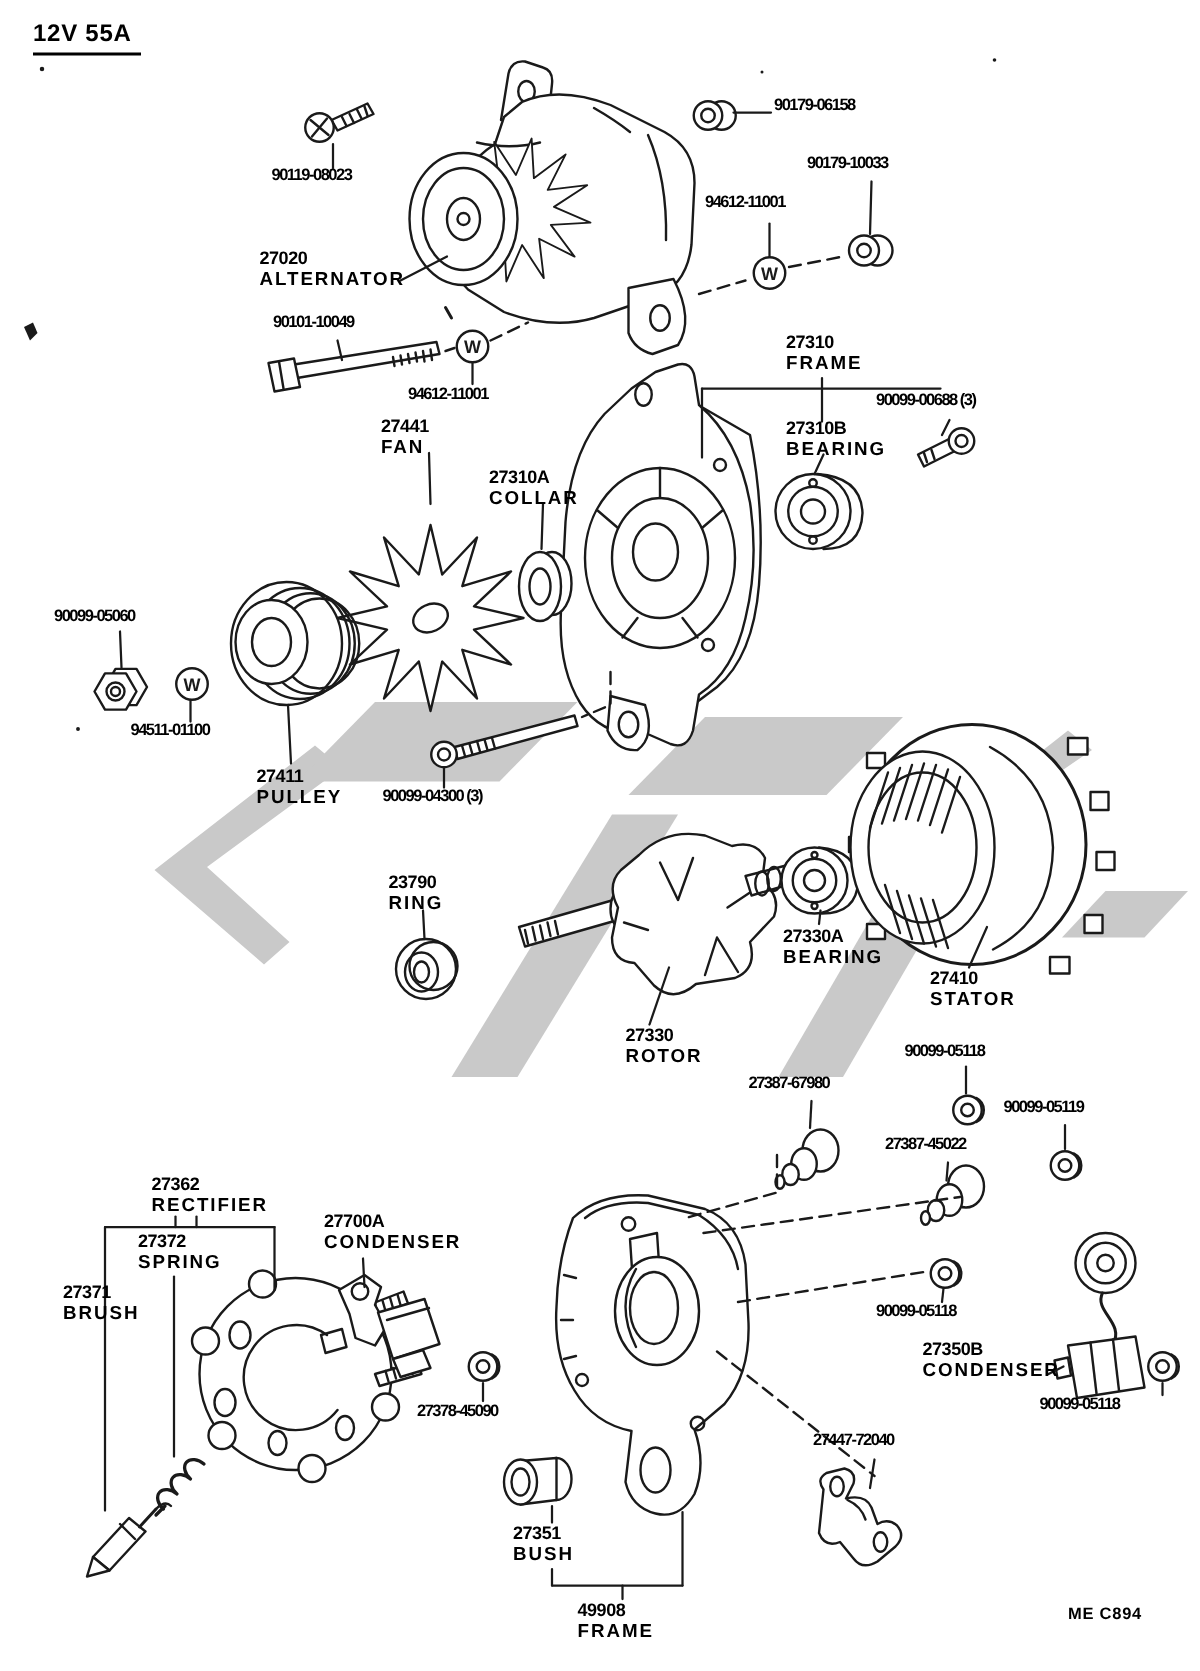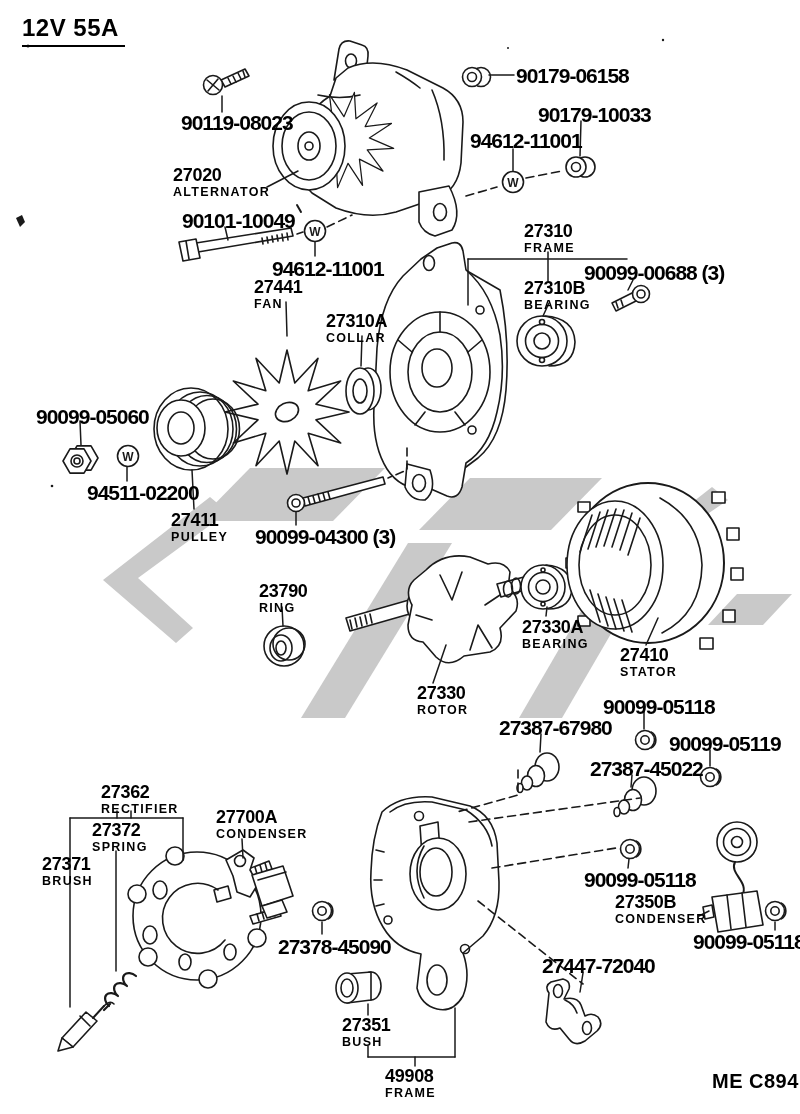--- a/index.html
+++ b/index.html
@@ -1,25 +1,25 @@
 <!DOCTYPE html>
 <html><head>
 <meta charset="utf-8">
 <style>
   html,body{margin:0;padding:0;background:#e8e8e8;}
   .canvas{position:relative;width:800px;height:1114px;background:#ffffff;overflow:hidden;
           font-family:"Liberation Sans",sans-serif;color:#000;}
   .canvas svg{position:absolute;left:0;top:0;}
   .label{position:absolute;white-space:nowrap;line-height:1.05;}
-  .pn{font-size:18px;font-weight:700;letter-spacing:-0.3px;}
-  .pn.tight{font-size:21px;letter-spacing:-1px;}
+  .pn{font-size:12px;font-weight:700;letter-spacing:-0.3px;}
+  .pn.tight{font-size:11px;letter-spacing:-1px;}
   .pt{font-size:12.5px;font-weight:700;letter-spacing:1.3px;margin-top:1px;}
-  .title{position:absolute;left:22px;top:14px;font-size:24px;font-weight:700;
+  .title{position:absolute;left:22px;top:14px;font-size:16px;font-weight:700;
          border-bottom:2.6px solid #000;padding:0 6px 3px 0;letter-spacing:0.5px;}
-  .plate{position:absolute;left:712px;top:1070px;font-size:20px;font-weight:700;letter-spacing:0.5px;}
+  .plate{position:absolute;left:712px;top:1070px;font-size:11px;font-weight:700;letter-spacing:0.5px;}
 </style>
 </head>
 <body>
 
 <div class="canvas">
 
 <svg width="800" height="1114" viewBox="0 0 800 1114">
   <defs>
     <path id="fanstar" d="M62,0 L29,7.8 L53.7,31 L21.2,21.2 L31,53.7 L7.8,29 L0,62 L-7.8,29 L-31,53.7 L-21.2,21.2 L-53.7,31 L-29,7.8 L-62,0 L-29,-7.8 L-53.7,-31 L-21.2,-21.2 L-31,-53.7 L-7.8,-29 L0,-62 L7.8,-29 L31,-53.7 L21.2,-21.2 L53.7,-31 L29,-7.8 Z"></path>
   </defs>
@@ -485,21 +485,21 @@
 <div class="label" style="left:326px;top:312px">
   <div class="pn">27310A</div>
   <div class="pt">COLLAR</div>
 </div>
 
 <div class="label" style="left:36px;top:406px">
   <div class="pn tight">90099-05060</div>
 </div>
 
 <div class="label" style="left:87px;top:482px">
-  <div class="pn tight">94511-02200</div>
+  <div class="pn tight">94511-01100</div>
 </div>
 
 <div class="label" style="left:171px;top:511px">
   <div class="pn">27411</div>
   <div class="pt">PULLEY</div>
 </div>
 
 <div class="label" style="left:255px;top:526px">
   <div class="pn tight">90099-04300 (3)</div>
 </div>

